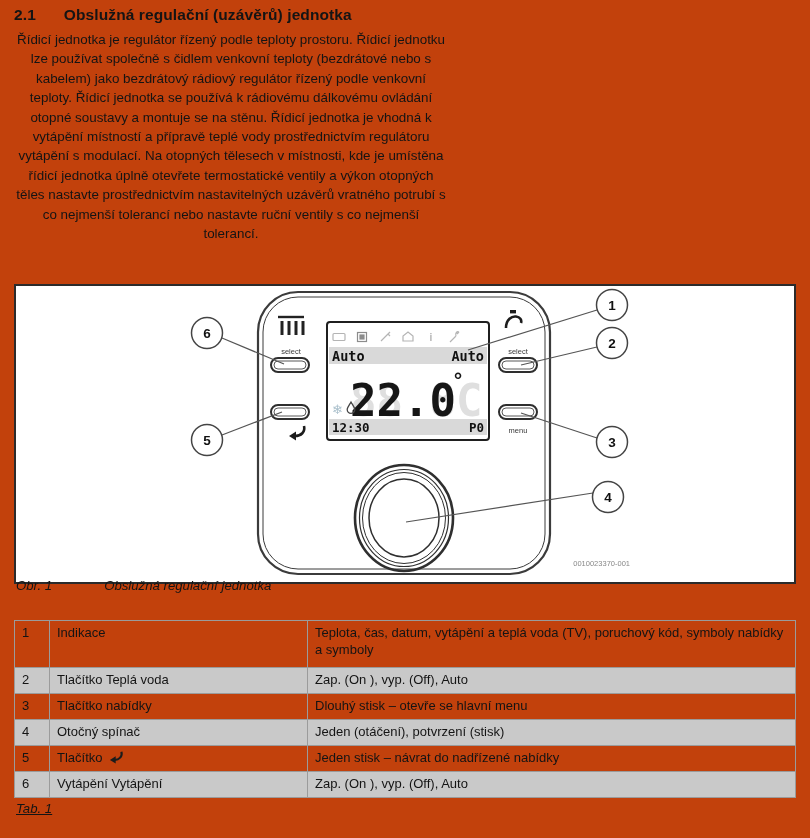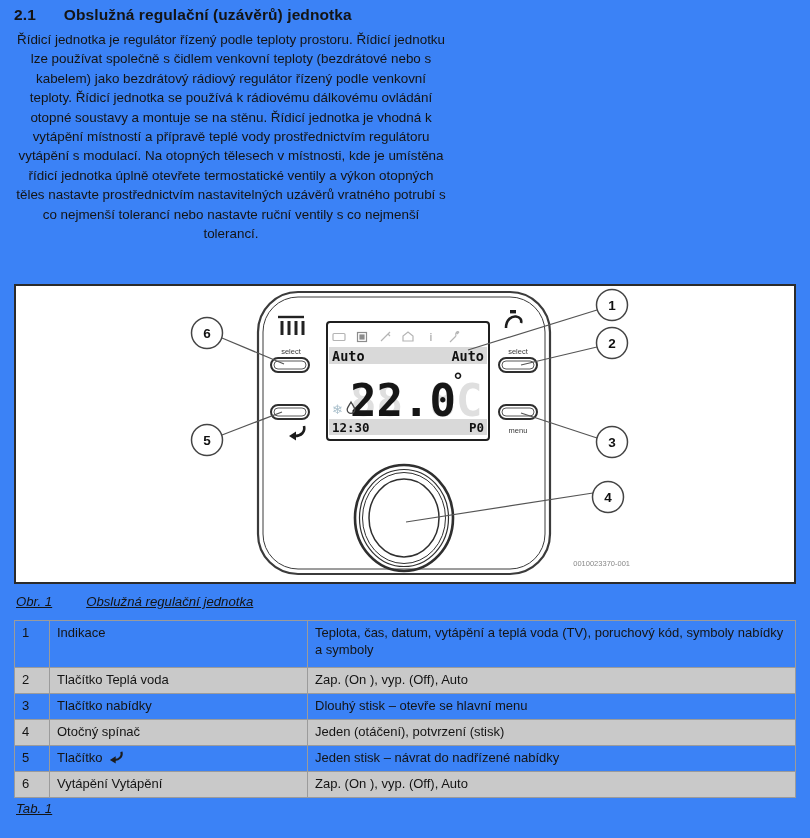--- a/index.html
+++ b/index.html
@@ -1,28 +1,28 @@
 <!DOCTYPE html>
 <html><head>
 <meta charset="utf-8">
 <style>
   html,body{margin:0;padding:0;background:#ffffff;}
-  #page{position:relative;width:810px;height:838px;background:#3b82f6;
+  #page{position:relative;width:810px;height:838px;background:#c2410c;
         font-family:"Liberation Sans",sans-serif;color:#141414;overflow:hidden;}
 
   .heading{position:absolute;left:14px;top:6px;display:flex;gap:28px;
            font-size:15.5px;font-weight:bold;letter-spacing:.1px;}
   .bodytext{position:absolute;left:14px;top:30px;width:434px;
             font-size:13.4px;line-height:19.4px;text-align:center;}
 
   .figurebox{position:absolute;left:14px;top:284px;width:778px;height:296px;
              border:2px solid #2b2b2b;background:#fff;}
 
-  .figcaption{position:absolute;left:16px;top:594px;display:flex;gap:34px;
-              font-style:italic;font-size:13.2px;text-decoration:underline;}
+  .figcaption{position:absolute;left:16px;top:578px;display:flex;gap:52px;
+              font-style:italic;font-size:13.2px;}
 
   table.parts{position:absolute;left:14px;top:620px;width:782px;
               border-collapse:collapse;table-layout:fixed;font-size:13px;}
   table.parts td{border:1px solid #9b9b9b;padding:3px 7px;vertical-align:top;
                  line-height:17px;}
   table.parts col.c1{width:35px;} table.parts col.c2{width:258px;}
   tr.shaded td{background:#c9c9c9;}
   tr.r1 td{height:40px;}
   tr.rn td{height:19px;}
 

